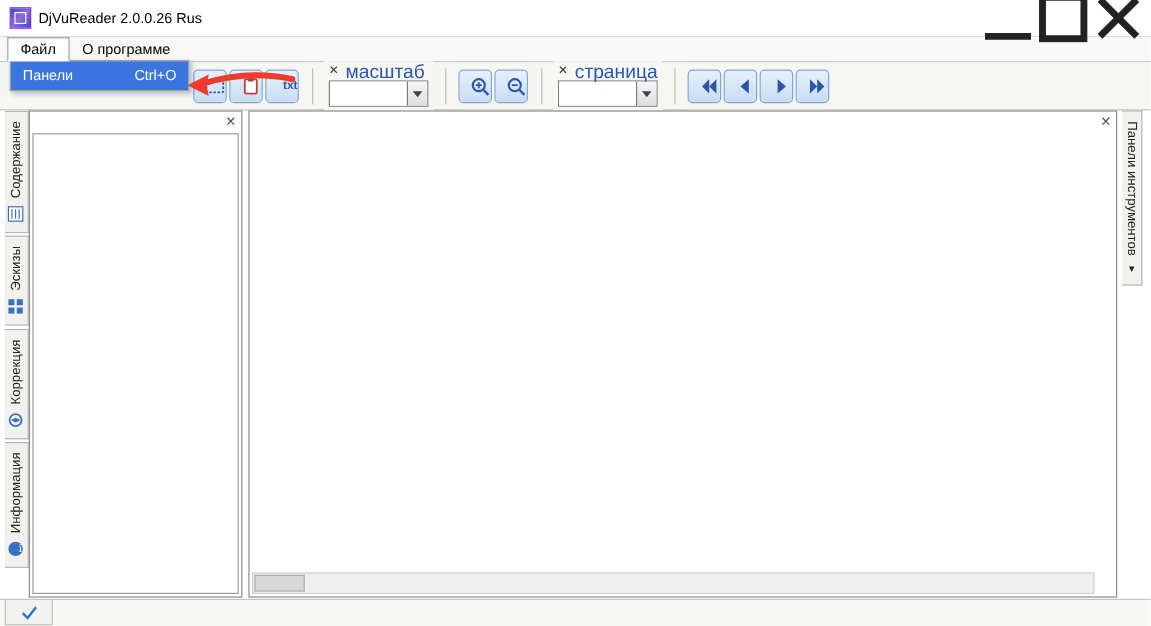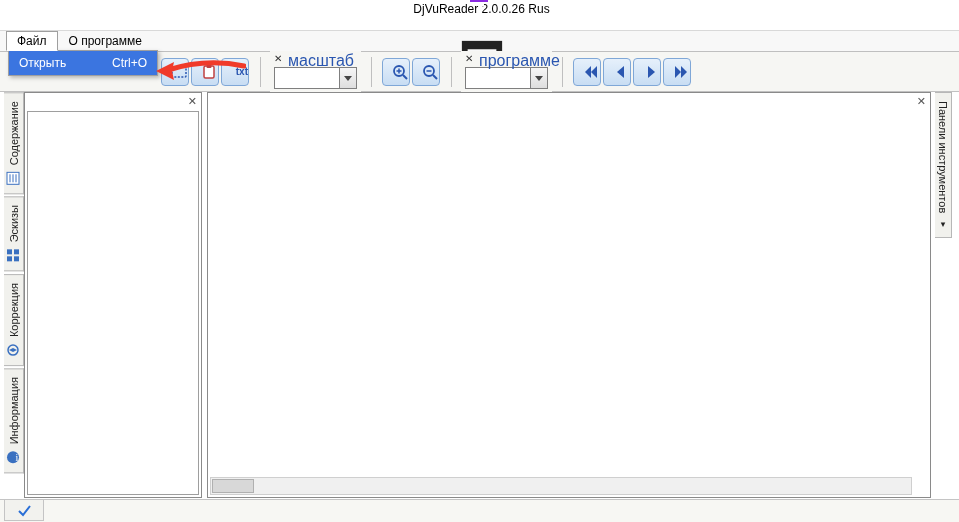--- a/index.html
+++ b/index.html
@@ -12,21 +12,20 @@
     overflow: hidden;
     position: relative;
   }
   .titlebar {
     height: 30px;
     display: flex;
     align-items: center;
     padding: 0 4px 0 8px;
     background: #fff;
     border-bottom: 1px solid #d9d9d9;
-    flex-direction: column;
   }
   .titlebar .app-icon {
     width: 16px; height: 16px;
     margin-right: 6px;
     border: 1px solid #8a2be2;
     background: linear-gradient(135deg,#3a48c9 0%,#8f6ae0 50%,#3a48c9 100%);
     position: relative;
   }
   .titlebar .app-icon::after{
     content:"";
@@ -364,21 +363,21 @@
           <circle cx="8" cy="8" r="5" fill="none" stroke="#2a56b0" stroke-width="1.8"></circle>
           <line x1="12" y1="12" x2="16" y2="16" stroke="#2a56b0" stroke-width="2"></line>
           <line x1="5.5" y1="8" x2="10.5" y2="8" stroke="#2a56b0" stroke-width="1.5"></line>
         </svg>
     </span>
   </div>
   <span class="tb-sep"></span>
 
   <div class="tb-group tb-sub">
     <span class="close-x">✕</span>
-    <span class="sub-label">программе</span>
+    <span class="sub-label">страница</span>
     <div class="sub-body">
       <span class="combo">
         <input class="combo-input" value="" style="">
         <span class="combo-btn">
           <svg viewBox="0 0 8 8">
               <polygon points="0,2 8,2 4,7" fill="#444"></polygon>
             </svg>
         </span>
       </span>
     </div>
@@ -406,21 +405,21 @@
       <svg viewBox="0 0 18 18">
           <polygon points="3,3 9,9 3,15" fill="#2a56b0"></polygon>
           <polygon points="9,3 15,9 9,15" fill="#2a56b0"></polygon>
         </svg>
     </span>
   </div>
 </div>
 
 <div class="dropdown">
   <div class="dd-row sel">
-    <span>Открыть</span>
+    <span>Панели</span>
     <span>Ctrl+O</span>
   </div>
 </div>
 
 <svg class="arrow-anno" width="90" height="26" viewBox="0 0 90 26">
   <path d="M88 8 Q50 0 12 12" fill="none" stroke="#f03a2a" stroke-width="5" stroke-linecap="round"></path>
   <polygon points="0,13 18,4 16,13 18,22" fill="#f03a2a"></polygon>
 </svg>
 
 <div class="workspace">

